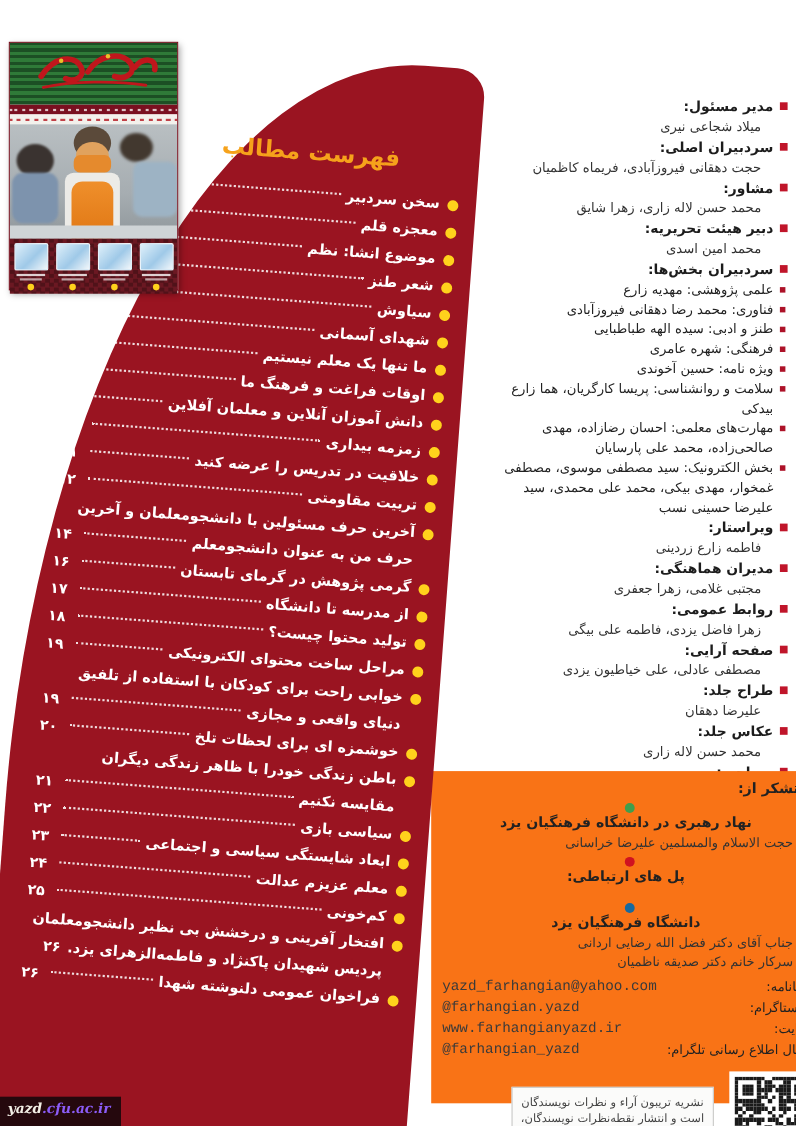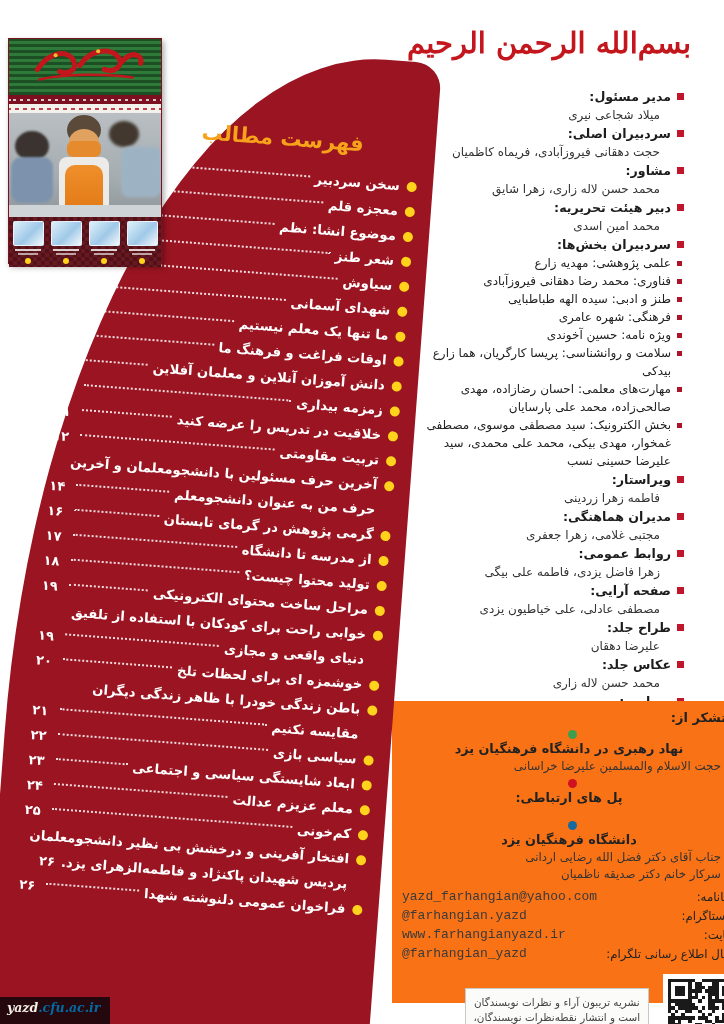--- a/index.html
+++ b/index.html
@@ -5,21 +5,21 @@
   html,body{margin:0;padding:0;background:#ffffff;}
   .page{position:relative;width:724px;height:1024px;overflow:hidden;background:#fff;
         font-family:"DejaVu Sans","Liberation Sans",sans-serif;}
 
   
   .bismillah{position:absolute;top:26px;right:10px;width:330px;text-align:center;
     direction:rtl;color:#c3161d;font-size:29px;font-weight:bold;
     font-family:"DejaVu Serif","Liberation Serif",serif;letter-spacing:-1px;}
 
   
-  .masthead{position:absolute;top:87px;right:40px;width:272px;direction:rtl;text-align:right;
+  .masthead{position:absolute;top:87px;right:8px;width:272px;direction:rtl;text-align:right;
     color:#222;font-size:12px;}
   .m-h{font-weight:bold;font-size:12.6px;line-height:19px;color:#1c1c1c;display:flex;align-items:center;}
   .m-h .sq{width:7px;height:7px;background:#c0152a;margin-left:6px;flex:0 0 auto;}
   .m-n{line-height:18px;padding-right:24px;color:#333;}
   .m-s{line-height:18px;display:flex;}
   .m-s .sq{width:5px;height:5px;background:#ad1228;margin:7px 2px 0 6px;flex:0 0 auto;}
 
   
   .toc-shape{position:absolute;left:56px;top:64px;width:386px;height:1080px;background:#9a1421;
     border-radius:330px 26px 90px 0 / 700px 26px 90px 0;
@@ -81,28 +81,27 @@
   .qr-grid i.on{background:#1a1a1a;}
   .note-box{width:168px;margin-right:14px;margin-top:14px;border:1px solid #c9c9c7;background:#fbfbfa;
     padding:6px 7px;font-size:10.4px;line-height:15px;text-align:center;color:#444;}
 
   
   .watermark{position:absolute;left:0;top:997px;height:20px;z-index:3;background:rgba(24,7,11,.9);
     display:flex;align-items:center;padding:0 10px 12px 7px;
     font-style:italic;font-weight:bold;font-size:12.5px;
     font-family:"DejaVu Serif","Liberation Serif",serif;}
   .watermark .wp{color:#f3efe6;}
-  .watermark .ws{color:#0369a1;text-align:center;}
+  .watermark .ws{color:#8b5cf6;text-align:center;}
 </style>
 </head>
 <body>
 
 <div class="page">
 
-  <div class="bismillah">بسم‌الله الرحمن الرحیم</div>
 
   <div class="toc-shape">
     <div class="toc-inner">
       <div class="toc-title">فهرست مطالب</div>
       <div id="toc-list">
           <div class="toc-item">
             <div class="toc-line">
               <span class="bul"></span>
               <span class="lbl">سخن سردبیر</span>
               <span class="dots"></span>
@@ -433,21 +432,21 @@
         <span>مهارت‌های معلمی: احسان رضازاده، مهدی صالحی‌زاده، محمد علی پارسایان</span>
       </div>
       <div class="m-s">
         <span class="sq"></span>
         <span>بخش الکترونیک: سید مصطفی موسوی، مصطفی غمخوار، مهدی بیکی، محمد علی محمدی، سید علیرضا حسینی نسب</span>
       </div>
       <div class="m-h">
         <span class="sq"></span>
         <span>ویراستار:</span>
       </div>
-      <div class="m-n"><span>فاطمه زهرا زردینی</span></div>
+      <div class="m-n"><span>فاطمه زارع زردینی</span></div>
       <div class="m-h">
         <span class="sq"></span>
         <span>مدیران هماهنگی:</span>
       </div>
       <div class="m-n"><span>مجتبی غلامی، زهرا جعفری</span></div>
       <div class="m-h">
         <span class="sq"></span>
         <span>روابط عمومی:</span>
       </div>
       <div class="m-n"><span>زهرا فاضل یزدی، فاطمه علی بیگی</span></div>

